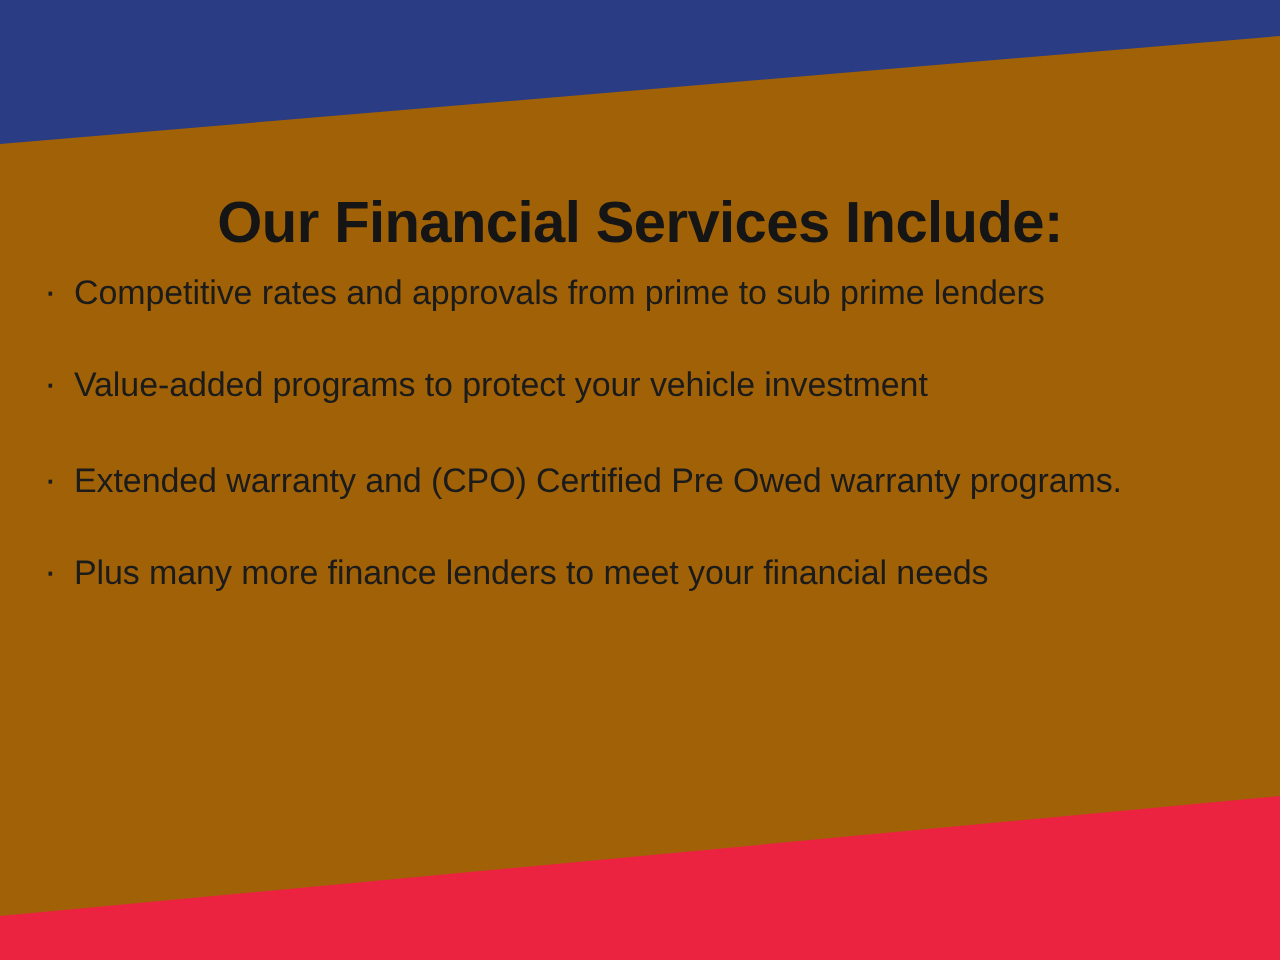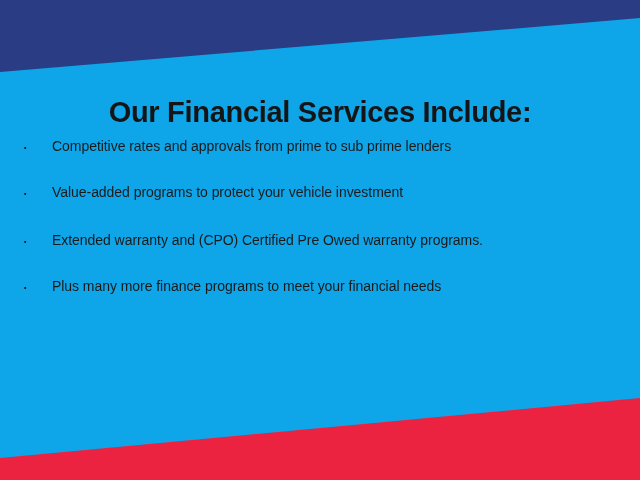--- a/index.html
+++ b/index.html
@@ -56,34 +56,33 @@
   .bullet-marker {
     flex: 0 0 auto;
     width: 15px;
     font-size: 19px;
     line-height: 27px;
     color: #1d1d1d;
     text-align: left;
   }
   .bullet-text {
     flex: 1 1 auto;
-    font-size: 14px;
+    font-size: 17px;
     line-height: 27px;
     color: #1b1b1b;
     letter-spacing: -0.05px;
-    margin-left: 15px;
   }
   .bullet-item-1 { margin-bottom: 19px; }
   .bullet-item-2 { margin-bottom: 21px; }
   .bullet-item-3 { margin-bottom: 19px; }
 </style>
 </head>
 <body>
 
-<div id="slide" style="background: #0ea5e9;">
+<div id="slide" style="background: #a16207;">
 
   <svg class="band" viewBox="0 0 640 480" preserveAspectRatio="none" aria-hidden="true">
     <polygon id="top-band" points="0,0 640,0 640,18 0,72" fill="#2A3C83"></polygon>
     <polygon id="bottom-band" points="0,458 640,398 640,480 0,480" fill="#EC2340"></polygon>
   </svg>
 
   <h1 id="title" style="color: rgb(21, 21, 21);">Our Financial Services Include:</h1>
 
   <div id="bullets">
 
@@ -97,17 +96,17 @@
       <span class="bullet-text">Value-added programs to protect your vehicle investment</span>
     </div>
 
     <div class="bullet-item bullet-item-3">
       <span class="bullet-marker">·</span>
       <span class="bullet-text">Extended warranty and (CPO) Certified Pre Owed warranty programs.</span>
     </div>
 
     <div class="bullet-item bullet-item-4">
       <span class="bullet-marker">·</span>
-      <span class="bullet-text">Plus many more finance programs to meet your financial needs</span>
+      <span class="bullet-text">Plus many more finance lenders to meet your financial needs</span>
     </div>
 
   </div>
 </div>
 
 </body></html>

